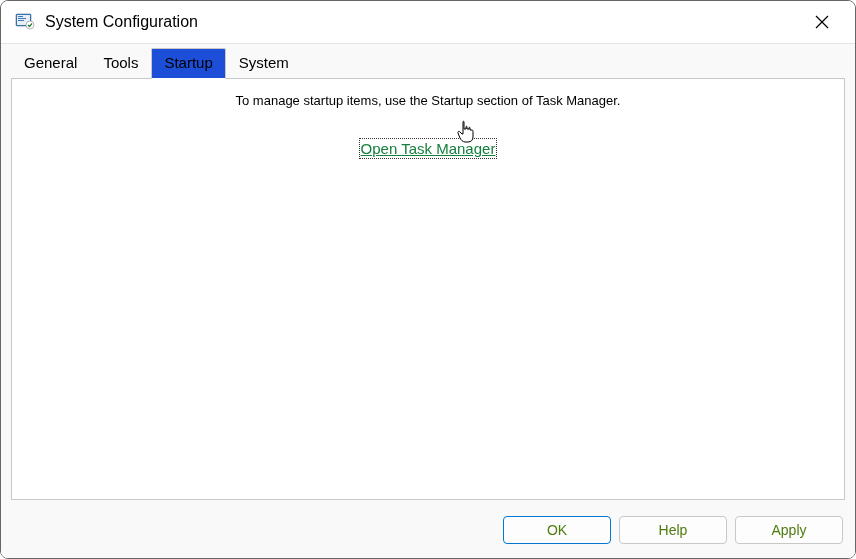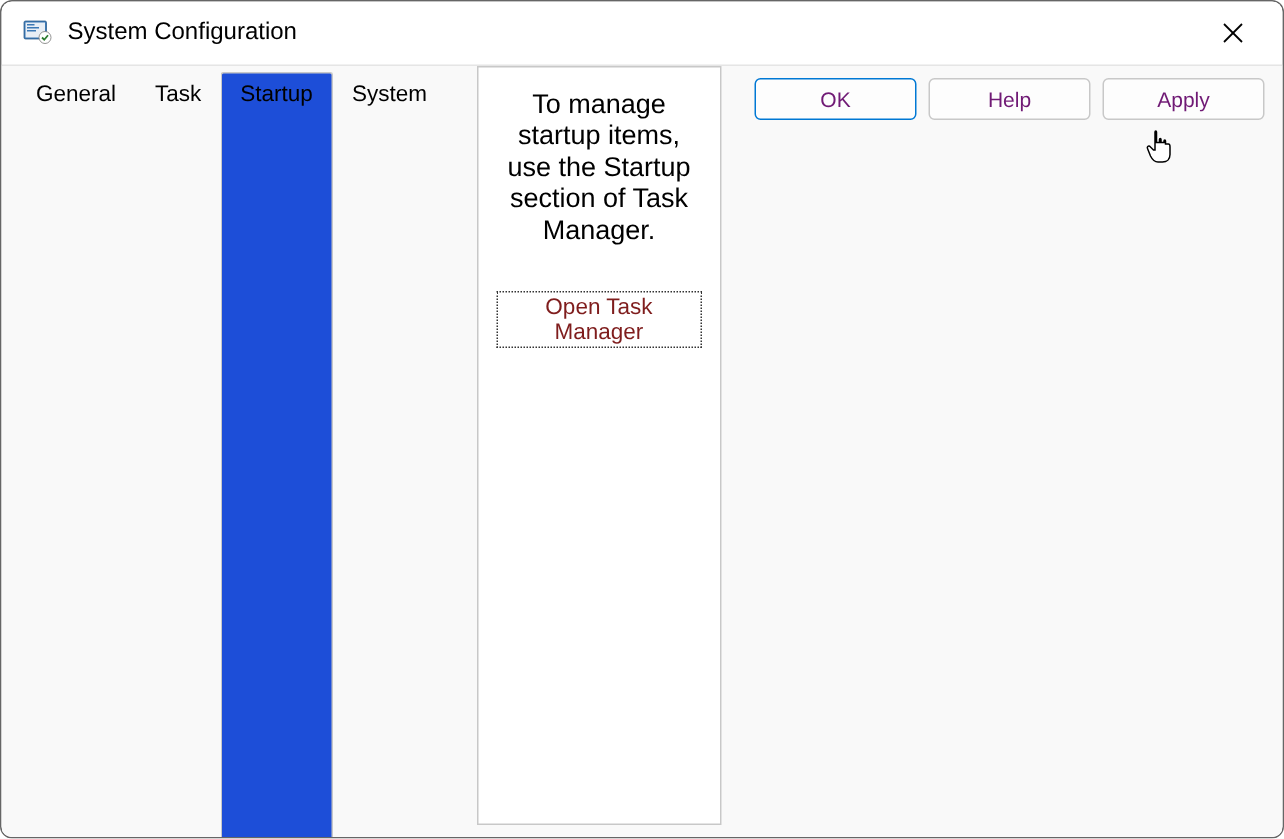--- a/index.html
+++ b/index.html
@@ -43,21 +43,21 @@
       height: 32px;
       display: flex;
       align-items: center;
       justify-content: center;
       cursor: pointer;
     }
     .close-btn svg { width: 14px; height: 14px; }
     .client {
       flex: 1;
       display: flex;
-      flex-direction: row;
+      flex-direction: column;
       background: #f9f9f9;
       border-top: 1px solid #e5e5e5;
     }
     .tabs {
       display: flex;
       padding: 4px 10px 0 10px;
       background: #f9f9f9;
       position: relative;
       z-index: 2;
     }
@@ -79,27 +79,28 @@
     .tab-content {
       flex: 1;
       margin: 0 10px 8px 10px;
       background: #fff;
       border: 1px solid #c8c8c8;
       padding: 14px;
       text-align: center;
       position: relative;
     }
     .instruction {
-      font-size: 18px;
+      font-size: 13px;
       color: #000;
       margin-bottom: 32px;
     }
     .link {
       font-size: 15px;
-      color: #7f1d1d;
+      color: #15803d;
+      text-decoration: underline;
       cursor: pointer;
       display: inline-block;
       outline: 1px dotted #333;
       outline-offset: 1px;
     }
     .cursor {
       position: absolute;
       left: 444px;
       top: 40px;
       width: 22px;
@@ -115,21 +116,21 @@
     }
     .btn {
       min-width: 108px;
       height: 28px;
       font-size: 14px;
       font-family: inherit;
       background: #fdfdfd;
       border: 1px solid #c8c8c8;
       border-radius: 4px;
       cursor: pointer;
-      color: #701a75;
+      color: #4d7c0f;
     }
     .btn.primary {
       border-color: #0078d4;
     }
   </style>
 </head>
 <body>
 
 <div class="window">
   <div class="titlebar">
@@ -149,21 +150,21 @@
       <svg viewBox="0 0 14 14">
         <line x1="1" y1="1" x2="13" y2="13" stroke="#000" stroke-width="1.2"></line>
         <line x1="13" y1="1" x2="1" y2="13" stroke="#000" stroke-width="1.2"></line>
       </svg>
     </div>
   </div>
 
   <div class="client">
     <div class="tabs">
       <div class="tab">General</div>
-      <div class="tab">Task</div>
+      <div class="tab">Tools</div>
       <div class="tab active">Startup</div>
       <div class="tab">System</div>
     </div>
 
     <div class="tab-content">
       <div class="instruction">To manage startup items, use the Startup section of Task Manager.</div>
       <a class="link">Open Task Manager</a>
       <svg class="cursor" viewBox="0 0 22 26">
         <path d="M7 3 C7 2 8 2 8 3 L8 10 L10 10 L10 8 C10 7 11 7 11 8 L11 10 L13 10 L13 9 C13 8 14 8 14 9 L14 11 L16 11 C17 11 17 12 17 13 L17 18 C17 21 15 23 12 23 L9 23 C7 23 5 21 4 19 L2 14 C1.5 13 2.5 12 3.5 12.5 L6 15 L7 15 Z" fill="#fff" stroke="#000" stroke-width="1"></path>
       </svg>

